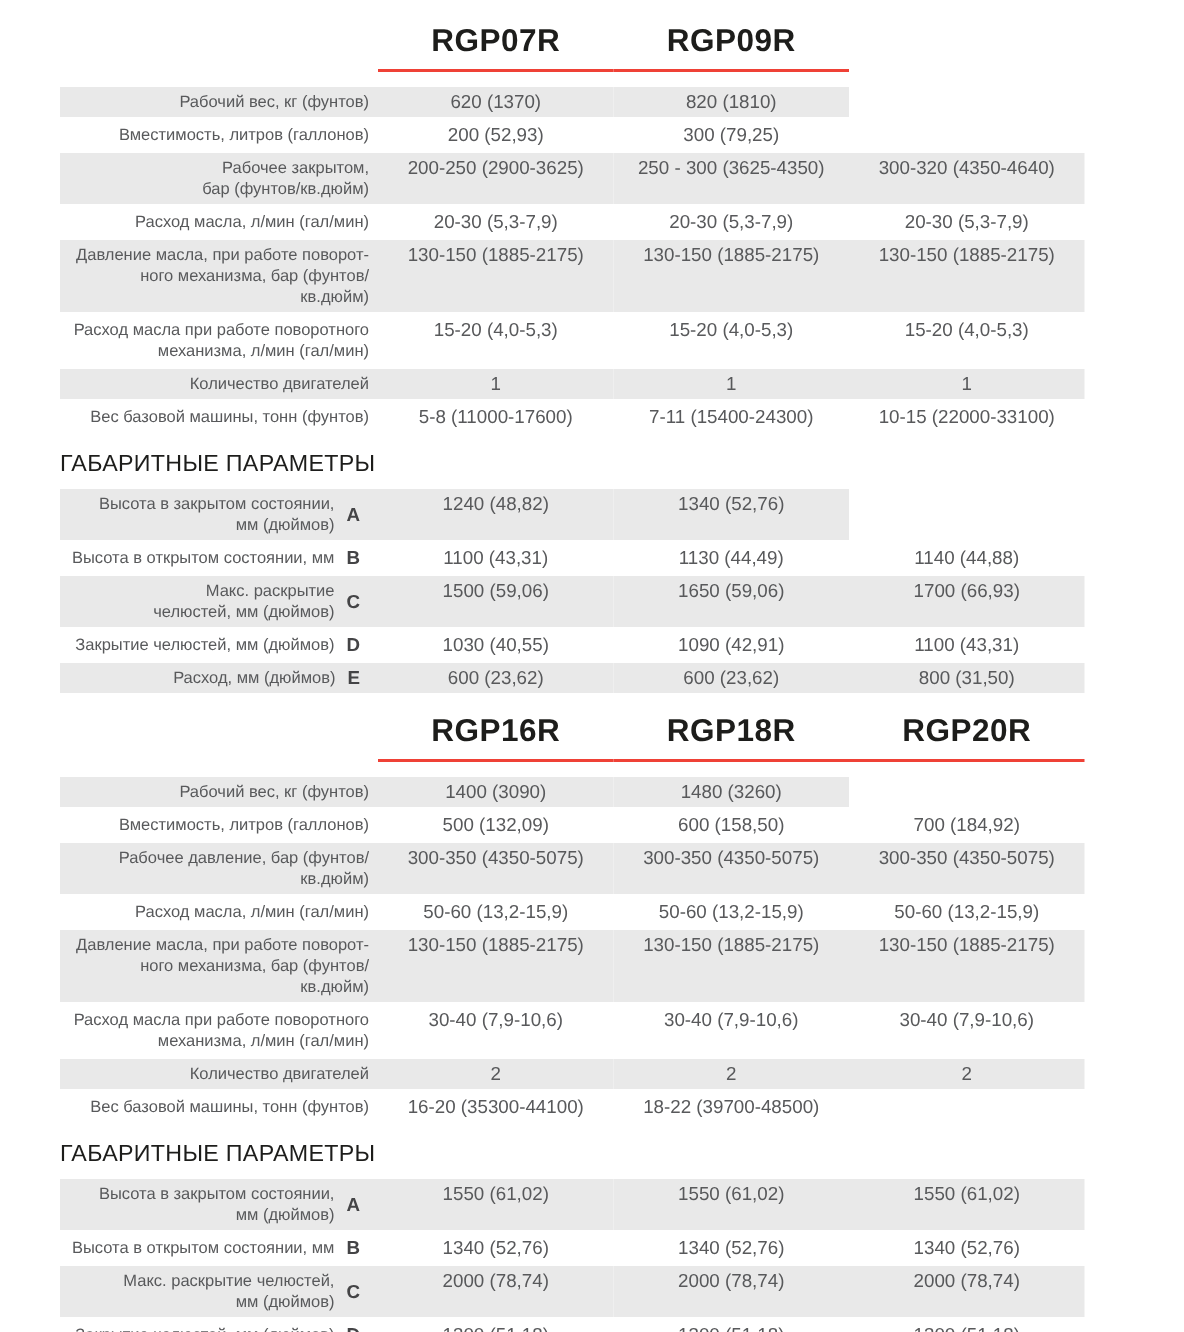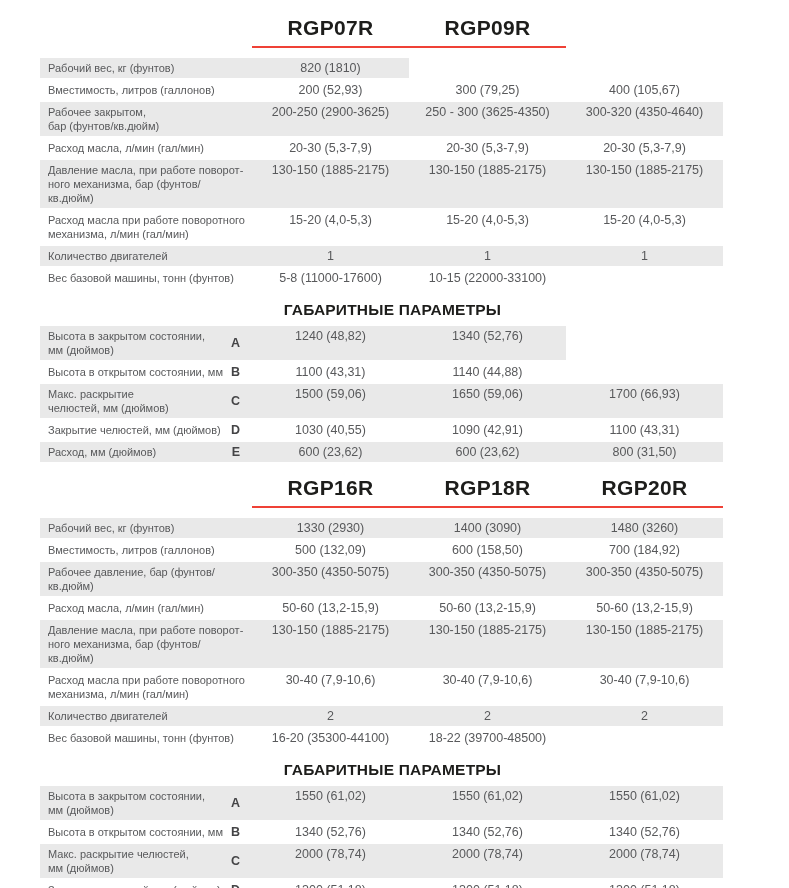--- a/index.html
+++ b/index.html
@@ -29,65 +29,64 @@
     font-size:21px;
     color:var(--dark);
     letter-spacing:0.3px;
   }
   .row{margin-bottom:2px;}
   .stripe .cell{background:var(--stripe);}
   .cell{min-height:20px;}
   .label-cell{
     display:flex;align-items:center;
     padding:3px 6px 3px 8px;
-    font-size:11px;line-height:14px;color:var(--txt);
+    font-size:11px;line-height:14px;color:var(--txt);text-align:right;
   }
   .label-text{white-space:pre-line;flex:1;}
   .dim-letter{
     font-weight:bold;font-size:12.5px;color:#444446;
     margin-left:8px;padding-right:6px;flex:none;
   }
   .value-cell{
     text-align:center;
     padding:3px 6px;
     font-size:12.5px;line-height:14px;color:var(--txt);
   }
   .dims-title{
     margin:13px 0 7px 0;
-    font-size:15.5px;font-weight:bold;color:var(--dark);
+    font-size:15.5px;font-weight:normal;color:var(--dark);
     letter-spacing:0.2px;
-    text-align:center;
   }
   .table-group.second{margin-top:14px;}
 </style>
 </head>
 <body>
 
 <div class="page">
 
   <section class="table-group">
     <div class="header-row">
       <div class="spacer"></div>
       <div class="model-col">RGP07R</div>
       <div class="model-col">RGP09R</div>
     </div>
     <div class="rows" id="spec-rows-0">
         <div class="row stripe">
           <div class="cell label-cell">
             <span class="label-text">Рабочий вес, кг (фунтов)</span>
           </div>
+          <div class="cell value-cell">620 (1370)</div>
           <div class="cell value-cell">820 (1810)</div>
         </div>
         <div class="row">
           <div class="cell label-cell">
             <span class="label-text">Вместимость, литров (галлонов)</span>
           </div>
           <div class="cell value-cell">200 (52,93)</div>
           <div class="cell value-cell">300 (79,25)</div>
-          <div class="cell value-cell">400 (105,67)</div>
         </div>
         <div class="row stripe">
           <div class="cell label-cell">
             <span class="label-text">Рабочее закрытом,
 бар (фунтов/кв.дюйм)</span>
           </div>
           <div class="cell value-cell">200-250 (2900-3625)</div>
           <div class="cell value-cell">250 - 300 (3625-4350)</div>
           <div class="cell value-cell">300-320 (4350-4640)</div>
         </div>
@@ -123,40 +122,42 @@
           </div>
           <div class="cell value-cell">1</div>
           <div class="cell value-cell">1</div>
           <div class="cell value-cell">1</div>
         </div>
         <div class="row">
           <div class="cell label-cell">
             <span class="label-text">Вес базовой машины, тонн (фунтов)</span>
           </div>
           <div class="cell value-cell">5-8 (11000-17600)</div>
+          <div class="cell value-cell">7-11 (15400-24300)</div>
           <div class="cell value-cell">10-15 (22000-33100)</div>
         </div>
       </div>
     <h2 class="dims-title">ГАБАРИТНЫЕ ПАРАМЕТРЫ</h2>
     <div class="rows" id="dim-rows-0">
         <div class="row stripe">
           <div class="cell label-cell">
             <span class="label-text">Высота в закрытом состоянии,
 мм (дюймов)</span>
             <span class="dim-letter">A</span>
           </div>
           <div class="cell value-cell">1240 (48,82)</div>
           <div class="cell value-cell">1340 (52,76)</div>
         </div>
         <div class="row">
           <div class="cell label-cell">
             <span class="label-text">Высота в открытом состоянии, мм</span>
             <span class="dim-letter">B</span>
           </div>
           <div class="cell value-cell">1100 (43,31)</div>
+          <div class="cell value-cell">1130 (44,49)</div>
           <div class="cell value-cell">1140 (44,88)</div>
         </div>
         <div class="row stripe">
           <div class="cell label-cell">
             <span class="label-text">Макс. раскрытие
 челюстей, мм (дюймов)</span>
             <span class="dim-letter">C</span>
           </div>
           <div class="cell value-cell">1500 (59,06)</div>
           <div class="cell value-cell">1650 (59,06)</div>
@@ -188,21 +189,20 @@
       <div class="spacer"></div>
       <div class="model-col">RGP16R</div>
       <div class="model-col">RGP18R</div>
       <div class="model-col">RGP20R</div>
     </div>
     <div class="rows" id="spec-rows-1">
         <div class="row stripe">
           <div class="cell label-cell">
             <span class="label-text">Рабочий вес, кг (фунтов)</span>
           </div>
-          <div class="cell value-cell">1330 (2930)</div>
           <div class="cell value-cell">1400 (3090)</div>
           <div class="cell value-cell">1480 (3260)</div>
         </div>
         <div class="row">
           <div class="cell label-cell">
             <span class="label-text">Вместимость, литров (галлонов)</span>
           </div>
           <div class="cell value-cell">500 (132,09)</div>
           <div class="cell value-cell">600 (158,50)</div>
           <div class="cell value-cell">700 (184,92)</div>

